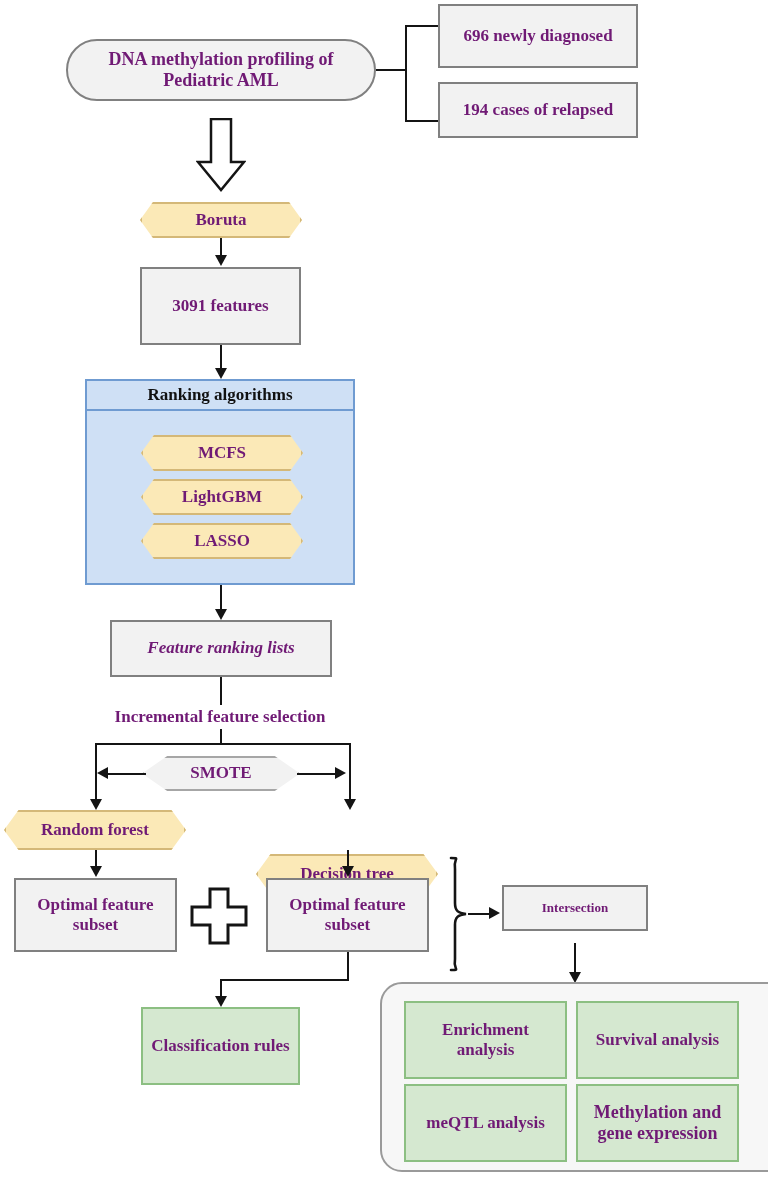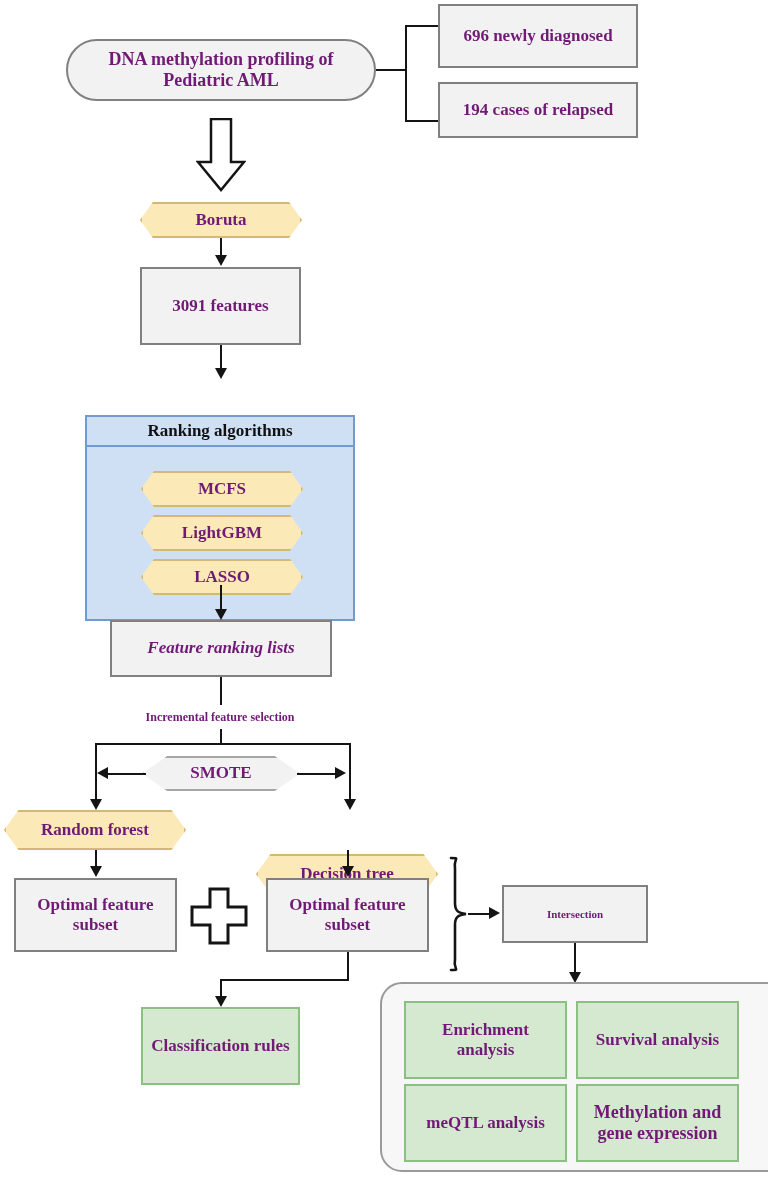--- a/index.html
+++ b/index.html
@@ -54,21 +54,20 @@
     background: #f2f2f2;
     border: 2px solid #a6a6a6;
     clip-path: polygon(16% 0%, 84% 0%, 100% 50%, 84% 100%, 16% 100%, 0% 50%);
   }
   
   .panel-blue {
     position: absolute;
     background: #cfe0f5;
     border: 2px solid #6f9bd1;
     box-sizing: border-box;
-    margin-top: 36px;
   }
   .panel-blue-header {
     position: absolute;
     left: 0;
     right: 0;
     top: 0;
     height: 28px;
     border-bottom: 2px solid #6f9bd1;
     display: flex;
     align-items: center;
@@ -183,21 +182,21 @@
     <div class="node hex-yellow lbl" style="position:absolute; left:54px; top:142px; width:162px; height:36px; font-size:17px;">LASSO</div>
   </div>
 
   <div class="line-v" style="left:220px; top:585px; height:25px;"></div>
   <div class="arrow-down" style="left:215px; top:609px;"></div>
 
   <div class="node box-grey lbl" style="left:110px; top:620px; width:222px; height:57px; font-size:17px;font-style:italic;">Feature ranking lists</div>
 
   <div class="line-v" style="left:220px; top:677px; height:28px;"></div>
 
-  <div class="node lbl" style="left:78px; top:705px; width:284px; height:24px; font-size:12px;">Incremental feature selection</div>
+  <div class="node lbl" style="left:78px; top:705px; width:284px; height:24px; font-size:17px;">Incremental feature selection</div>
 
   <div class="line-v" style="left:220px; top:729px; height:15px;"></div>
   <div class="line-h" style="left:95px; top:743px; width:255px;"></div>
   <div class="line-v" style="left:95px; top:743px; height:58px;"></div>
   <div class="line-v" style="left:349px; top:743px; height:58px;"></div>
   <div class="arrow-down" style="left:90px; top:799px;"></div>
   <div class="arrow-down" style="left:344px; top:799px;"></div>
 
   <div class="node hex-grey lbl" style="left:142px; top:756px; width:158px; height:35px; font-size:17px;">SMOTE</div>
   <div class="line-h" style="left:108px; top:773px; width:38px;"></div>
@@ -225,21 +224,21 @@
   </div>
 
   <div class="brace" style="left:446px; top:855px; width:30px; height:118px;">
     <svg width="30" height="118" viewBox="0 0 30 118">
       <path d="M5 3 C 15 3, 7 3, 9 14 L 9 48 C 9 56, 12 58, 20 59 C 12 60, 9 62, 9 70 L 9 104 C 7 115, 15 115, 5 115" fill="none" stroke="#141414" stroke-width="2.6" stroke-linecap="round"></path>
     </svg>
   </div>
   <div class="line-h" style="left:468px; top:913px; width:22px;"></div>
   <div class="arrow-right" style="left:489px; top:907px;"></div>
 
-  <div class="node box-grey lbl" style="left:502px; top:885px; width:146px; height:58px; font-size:11px;">Intersection</div>
+  <div class="node box-grey lbl" style="left:502px; top:885px; width:146px; height:46px; font-size:13px;">Intersection</div>
 
   <div class="line-v" style="left:574px; top:943px; height:31px;"></div>
   <div class="arrow-down" style="left:569px; top:972px;"></div>
 
   <div class="line-v" style="left:347px; top:952px; height:28px;"></div>
   <div class="line-h" style="left:220px; top:979px; width:129px;"></div>
   <div class="line-v" style="left:220px; top:979px; height:19px;"></div>
   <div class="arrow-down" style="left:215px; top:996px;"></div>
 
   <div class="node box-green lbl" style="left:141px; top:1007px; width:159px; height:78px; font-size:17px; padding:0 8px;">Classification rules</div>

